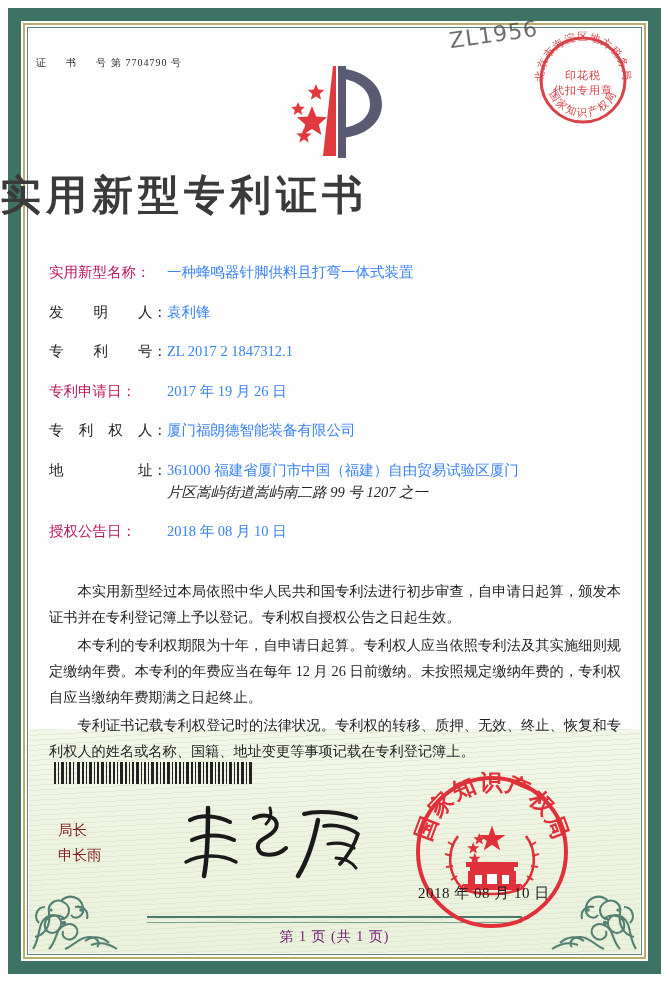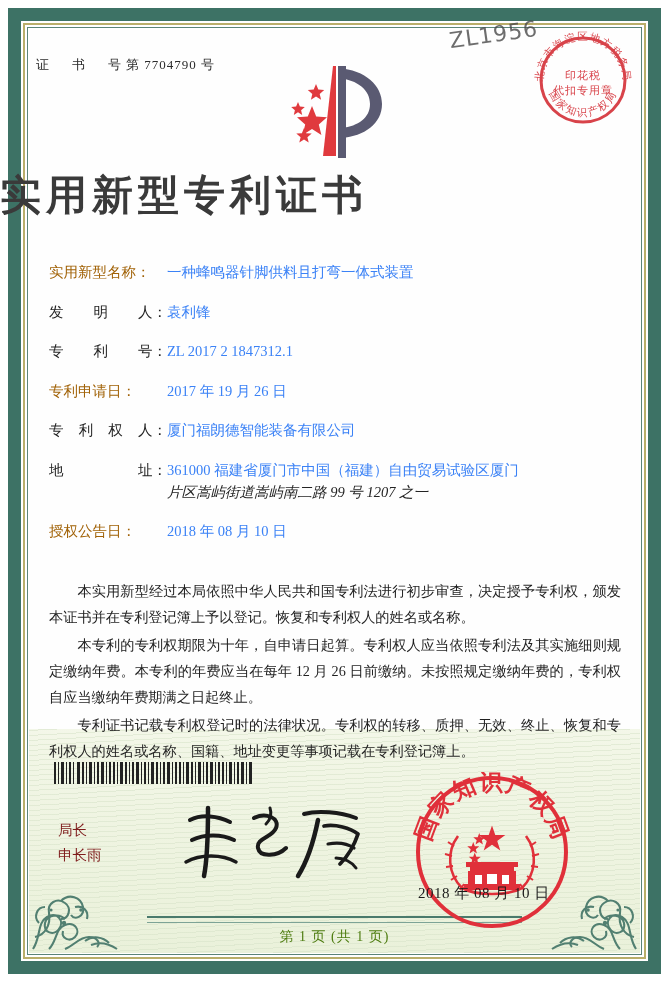--- a/index.html
+++ b/index.html
@@ -97,21 +97,21 @@
     height: 4px;
     border-top: 2px solid #4a7a6c;
     border-bottom: 1px solid #7da396;
   }
 
   
   .cert-no {
     position: absolute;
     left: 36px;
     top: 56px;
-    font-size: 13px;
+    font-size: 10px;
     color: #2b2b2b;
     letter-spacing: 1px;
     white-space: nowrap;
   }
   .cert-no .spaced { letter-spacing: 5px; }
 
   .logo {
     position: absolute;
     left: 278px;
     top: 58px;
@@ -162,21 +162,21 @@
     color: #232323;
   }
   .field-row {
     position: relative;
     margin-bottom: 19.5px;
     line-height: 20px;
     white-space: nowrap;
   }
   .field-label {
     display: inline-block;
-    color: #a16207;
+    color: #be185d;
   }
   .lbl-5 { width: 118px; }
   .lbl-just {
     display: inline-flex;
     width: 118px;
     justify-content: space-between;
     padding-right: 0;
     box-sizing: border-box;
   }
   .lbl-just > span { display: inline-block; }
@@ -266,21 +266,21 @@
   }
 
   
   .footer {
     position: absolute;
     left: 0;
     right: 0;
     top: 928px;
     text-align: center;
     font-size: 14px;
-    color: #4d7c0f;
+    color: #701a75;
     letter-spacing: 1px;
   }
 </style>
 </head>
 <body>
 
 <div class="certificate">
 
   <div class="border-outer"></div>
   <div class="border-gold"></div>
@@ -422,21 +422,21 @@
       <span class="addr-second">片区嵩屿街道嵩屿南二路 99 号 1207 之一</span>
     </div>
 
     <div class="field-row row-two-col">
       <span class="field-label lbl-5">授权公告日：</span><span class="field-value">2018 年 08 月 10 日</span>
     </div>
 
   </div>
 
   <div class="body-text">
-    <p>本实用新型经过本局依照中华人民共和国专利法进行初步审查，决定授予专利权，颁发本证书并在专利登记簿上予以登记。恢复和专利权人的姓名或名称。</p>
+    <p>本实用新型经过本局依照中华人民共和国专利法进行初步审查，自申请日起算，颁发本证书并在专利登记簿上予以登记。专利权自授权公告之日起生效。</p>
     <p>本专利的专利权期限为十年，自申请日起算。专利权人应当依照专利法及其实施细则规定缴纳年费。本专利的年费应当在每年 12 月 26 日前缴纳。未按照规定缴纳年费的，专利权自应当缴纳年费期满之日起终止。</p>
     <p>专利证书记载专利权登记时的法律状况。专利权的转移、质押、无效、终止、恢复和专利权人的姓名或名称、国籍、地址变更等事项记载在专利登记簿上。</p>
   </div>
 
   <div class="barcode">
     <svg viewBox="0 0 200 22" width="200" height="22" xmlns="http://www.w3.org/2000/svg" preserveAspectRatio="none">
       <g fill="#222">
         <rect x="0" y="0" width="2" height="22"></rect>
           <rect x="4" y="0" width="1" height="22"></rect>
         <rect x="7" y="0" width="3" height="22"></rect>

